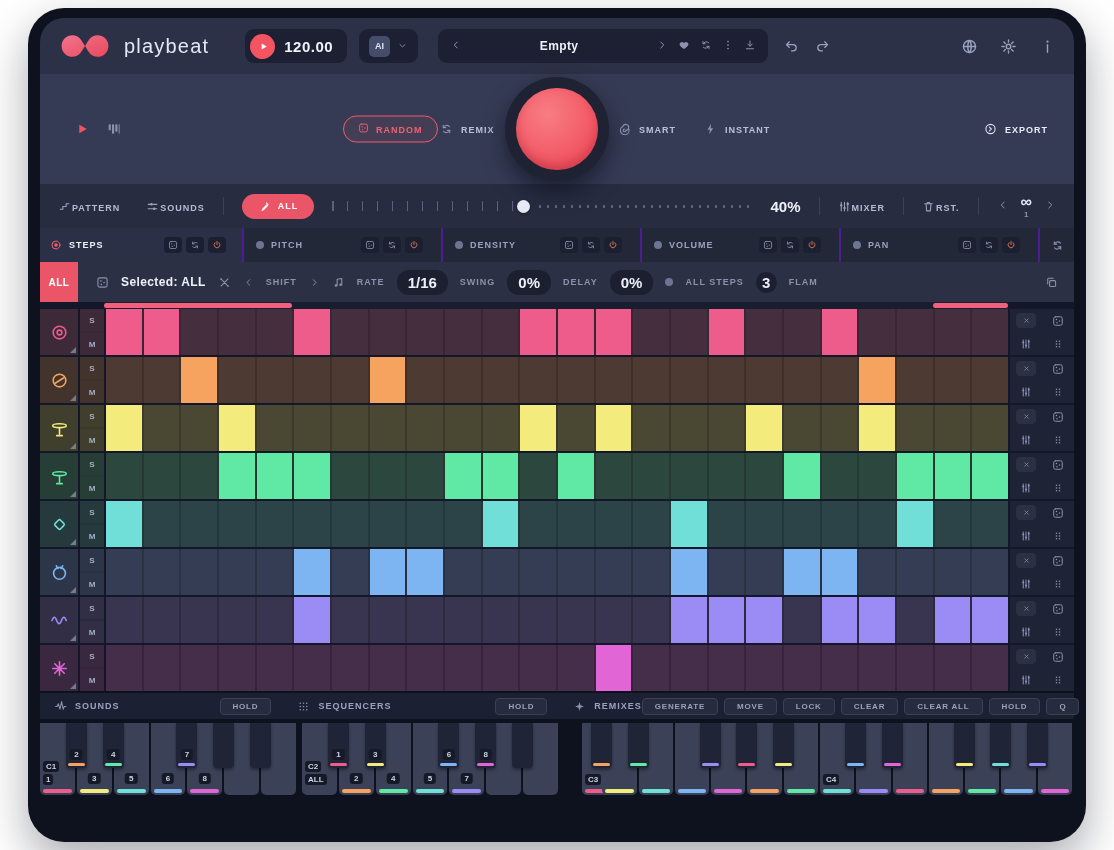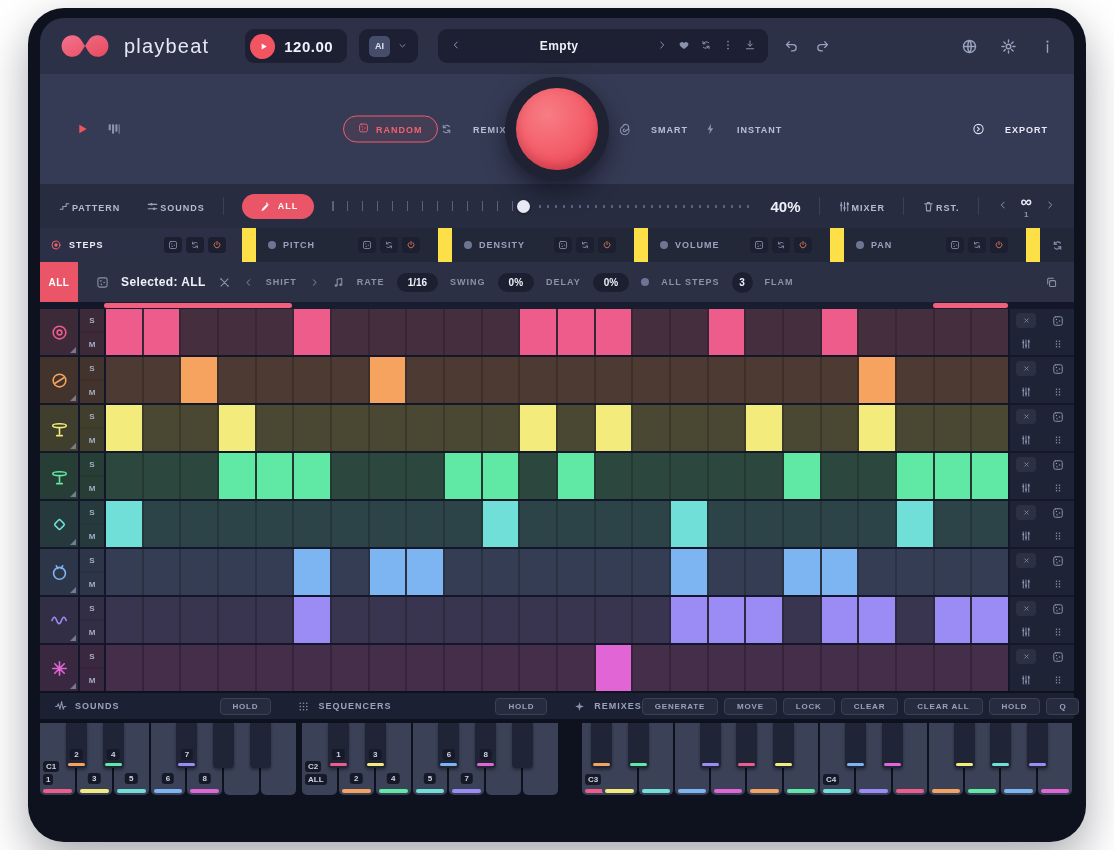--- a/index.html
+++ b/index.html
@@ -24,21 +24,21 @@
 .hicon{color:#98a1bf;margin-left:16px}.hicon svg{width:15px;height:15px;display:block}
 .hicon.big{margin-left:22px}.hicon.big svg{width:17px;height:17px}
 .hspacer{flex:1}
 
 .transport{height:110px;background:#363b55;position:relative}
 .titem{position:absolute;top:50%;transform:translateY(-50%)}
 .play{color:#f2545e}.play svg{width:16px;height:16px;display:block}
 .proll{color:#8a92ad}.proll svg{width:16px;height:16px;display:block}
 .randpill{display:flex;align-items:center;gap:7px;border:1.5px solid #f25a6a;color:#f2626e;background:rgba(242,90,106,.08);border-radius:15px;padding:6px 14px;font-size:9px;font-weight:700;letter-spacing:1px}
 .ric svg{width:11px;height:11px}
-.tlabel{display:flex;align-items:center;gap:20px;color:#b9c0d8;font-size:9px;font-weight:700;letter-spacing:1px}
+.tlabel{display:flex;align-items:center;gap:8px;color:#b9c0d8;font-size:9px;font-weight:700;letter-spacing:1px}
 .tlic{color:#8a92ad}.tlic svg{width:13px;height:13px;display:block}
 .tlabel.bright{color:#e8ebf5}.tlabel.bright .tlic{color:#dfe3f0}
 .bigwrap{left:50%;transform:translate(-50%,-50%)}
 .bigring{width:104px;height:104px;border-radius:50%;background:#1e2232;display:grid;place-items:center;box-shadow:0 10px 22px rgba(8,10,22,.55)}
 .bigbtn{width:82px;height:82px;border-radius:50%;background:radial-gradient(circle at 38% 32%,#f87d84,#f1525f 72%);box-shadow:inset 0 -5px 10px rgba(150,30,45,.35)}
 
 .patternbar{height:44px;background:#272c40;display:flex;align-items:center;padding:0 18px}
 .pbitem{display:flex;align-items:flex-end;gap:1px;color:#9aa2c0}
 .pbitem + .pbitem{margin-left:26px}
 .pblabel{font-size:9px;font-weight:700;letter-spacing:1px;color:#b4bbd4}
@@ -49,41 +49,41 @@
 .slider{flex:1;position:relative;height:18px;margin:0 18px}
 .ticks{position:absolute;left:0;top:4px;width:43%;height:10px;background:repeating-linear-gradient(90deg,#596080 0 1.5px,transparent 1.5px 15px)}
 .handle{position:absolute;left:calc(43% + 4px);top:2.5px;width:13px;height:13px;border-radius:50%;background:#e7eaf5;box-shadow:0 1px 3px rgba(0,0,0,.4)}
 .dots{position:absolute;left:calc(43% + 26px);right:4px;top:8px;height:2.5px;background:repeating-linear-gradient(90deg,#596080 0 2.5px,transparent 2.5px 8px)}
 .pbval{color:#eef0f8;font-size:15px;font-weight:700}
 .infnav{display:flex;align-items:center;gap:12px;color:#8a92ad}
 .infstack{display:flex;flex-direction:column;align-items:center;line-height:1}
 .inf{color:#e8ebf5;font-size:16px;font-weight:700}
 .infpage{color:#8a92ad;font-size:8px;font-weight:700;margin-top:1px}
 
-.tabsrow{height:34px;background:#fde047;display:flex;gap:14px}
+.tabsrow{height:34px;background:#4c1d95;display:flex;gap:2px}
 .stab{width:202px;background:#2b3047;display:flex;align-items:center;gap:7px;padding:0 10px}
 .sdot{color:#f2606e}.sdot svg{width:12px;height:12px;display:block}
 .slabel{font-size:9px;font-weight:700;letter-spacing:1px;color:#eef0f8}
 .ptab{flex:1;background:#232838;display:flex;align-items:center;gap:7px;padding:0 12px}
 .pdot{width:8px;height:8px;border-radius:50%;background:#6d7594}
 .plabel{font-size:9px;font-weight:700;letter-spacing:1px;color:#9aa2c0}
 .minis{margin-left:auto;display:flex;gap:4px;margin-right:6px}
 .mini{width:18px;height:16px;background:#1b1f30;border-radius:4px;display:grid;place-items:center;color:#8a92ad}
 .mini svg{width:10px;height:10px;display:block}
 .mini.pow{color:#e8825e}
 .rtab{width:34px;background:#232838;display:grid;place-items:center;color:#8a92ad}
 .rtab svg{width:13px;height:13px;display:block}
 
 .toolbar{height:40px;background:#2b3045;display:flex;align-items:center;gap:12px;padding-right:16px}
 .allblock{width:38px;height:100%;background:#ea5668;color:#fff;font-size:10px;font-weight:700;display:grid;place-items:center;letter-spacing:.5px;flex:0 0 auto}
 .tbic{color:#8a92ad}.tbic svg{width:13px;height:13px;display:block}
 .tbic.sm svg{width:11px;height:11px}
 .tbsel{color:#eef0f8;font-size:12px;font-weight:700;letter-spacing:.4px}
 .tblabel{color:#8a92ad;font-size:9px;font-weight:700;letter-spacing:1px}
-.pill{background:#1b1f30;color:#eef0f8;font-size:10px;font-weight:700;padding:4px 11px;border-radius:12px}
+.pill{background:#1b1f30;color:#eef0f8;font-size:15px;font-weight:700;padding:4px 11px;border-radius:12px}
 .pill.round{width:21px;height:21px;padding:0;border-radius:50%;display:grid;place-items:center}
 .pdot2{width:8px;height:8px;border-radius:50%;background:#6d7594}
 .tbspacer{flex:1}
 
 .rangebar{height:7px;background:#14172a;display:flex}
 .rb-l{width:64px}.rb-r{width:66px}
 .rb-track{flex:1;position:relative;background:#191d30}
 .rseg{position:absolute;top:1px;height:5px;border-radius:3px}
 #grid{background:#14172a}
 .trow{display:flex;height:46px;margin-bottom:2px}

